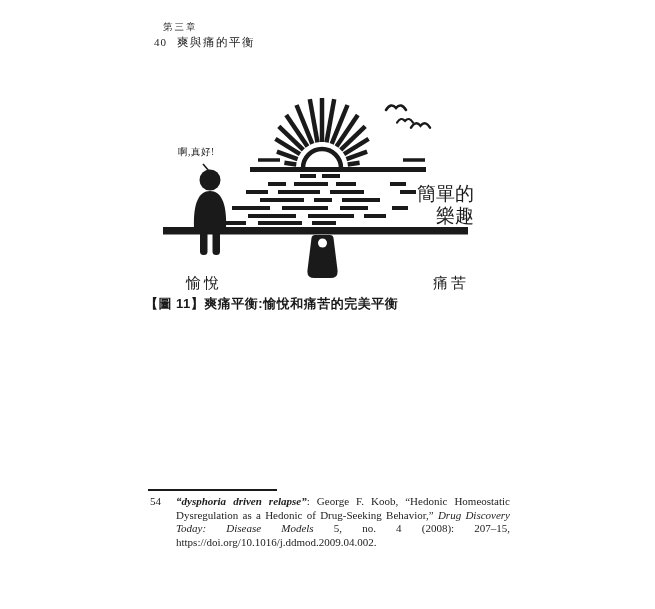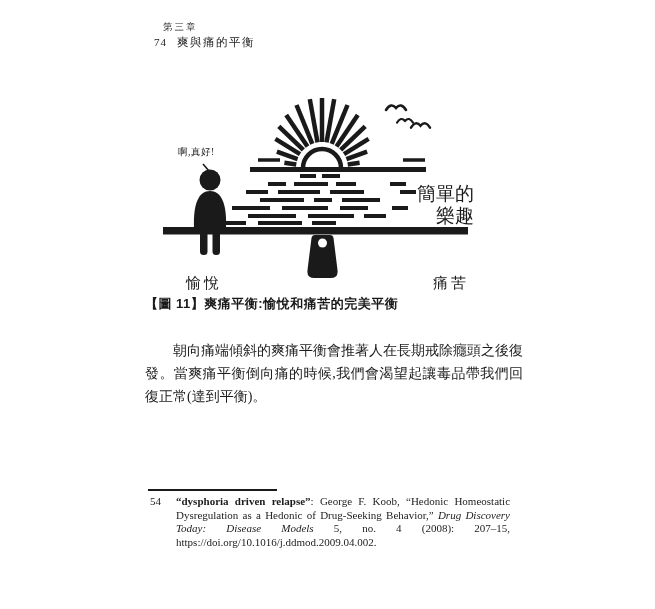--- a/index.html
+++ b/index.html
@@ -30,31 +30,31 @@
                font-size:14px; line-height:23px; text-align:justify; color:#1c1c1c; }
   .body-text p { margin:0; text-indent:28px; }
   .body-text p + p { margin-top:2px; }
   sup.noteref { font-size:9px; vertical-align:super; line-height:0; }
 
   .fn-rule { position:absolute; left:148px; top:489px; width:129px; height:1.5px; background:#1a1a1a; }
   .footnote { position:absolute; left:150px; top:495px; width:372px; display:flex;
               font-size:11px; line-height:13.6px; color:#1c1c1c; }
   .fn-num  { flex:0 0 26px; width:26px; }
   .fn-text { flex:1; max-width:334px; text-align:justify; }
-  .fn-bold { font-weight:700; }
+  .fn-bold { font-weight:700;font-style:italic; }
   .fn-italic { font-style:italic; }
 </style>
 </head>
 <body>
 
 <div class="page">
 
   <div class="header-chapter">第三章</div>
   <div class="header-line">
-    <span class="pagenum">74</span><span class="running-title">爽與痛的平衡</span>
+    <span class="pagenum">40</span><span class="running-title">爽與痛的平衡</span>
   </div>
 
   <svg class="fig-svg" width="350" height="195" viewBox="0 0 350 195">
     <g stroke="#1a1a1a" fill="none">
       <g stroke-width="4.5">
         <line x1="197.7" y1="76.4" x2="209.6" y2="74.7"></line>
         <line x1="196.4" y1="71.1" x2="217.1" y2="63.6"></line>
         <line x1="194.0" y1="66.2" x2="218.6" y2="50.9"></line>
         <line x1="190.7" y1="61.9" x2="215.2" y2="38.3"></line>
         <line x1="186.5" y1="58.4" x2="207.8" y2="26.9"></line>
@@ -137,21 +137,20 @@
   <div class="simple-label">
     <div>簡單的</div>
     <div>樂趣</div>
   </div>
   <div class="pleasure">愉悅</div>
   <div class="pain">痛苦</div>
 
   <div class="caption">【圖 11】爽痛平衡:愉悅和痛苦的完美平衡</div>
 
   <div class="body-text">
-    <p>朝向痛端傾斜的爽痛平衡會推著人在長期戒除癮頭之後復發。當爽痛平衡倒向痛的時候,我們會渴望起讓毒品帶我們回復正常(達到平衡)。</p>
   </div>
 
   <div class="fn-rule"></div>
   <div class="footnote">
     <div class="fn-num">54</div>
     <div class="fn-text"><span class="fn-bold">“dysphoria driven relapse”</span><span>: George F. Koob, “Hedonic Homeostatic Dysregulation as a Hedonic of Drug-Seeking Behavior,” </span><span class="fn-italic">Drug Discovery Today: Disease Models</span><span> 5, no. 4 (2008): 207–15, https://doi.org/10.1016/j.ddmod.2009.04.002.</span></div>
   </div>
 
 </div>
 

